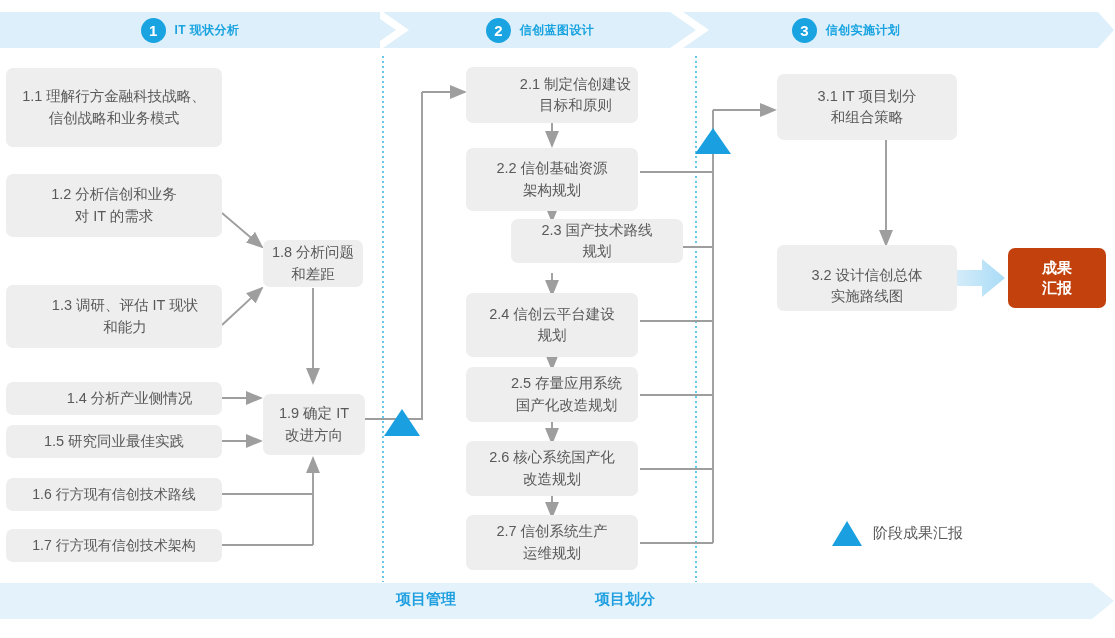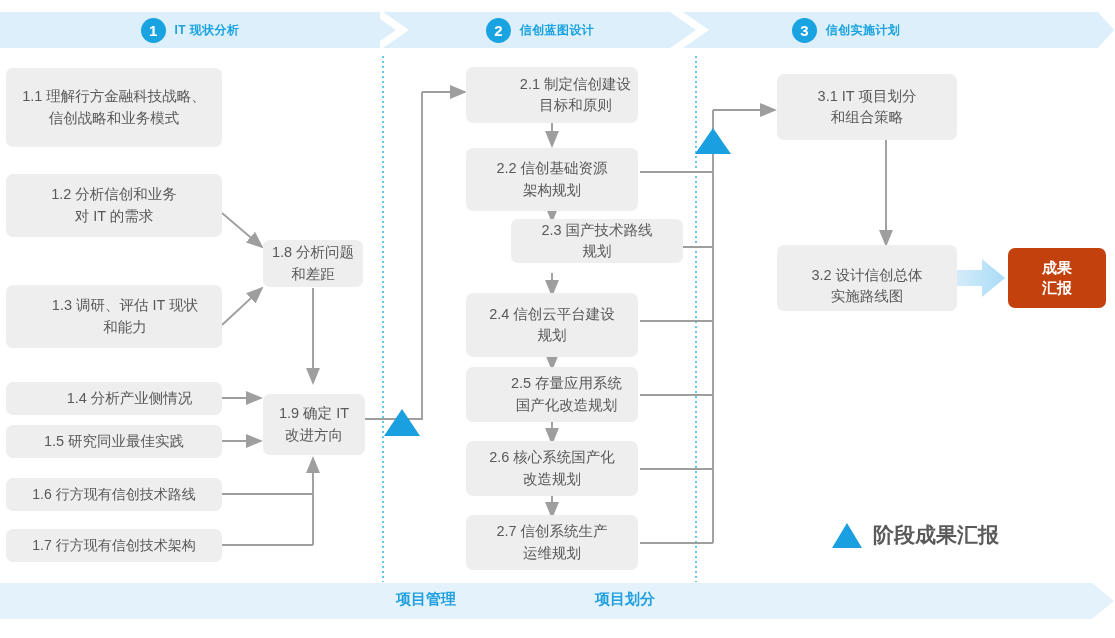--- a/index.html
+++ b/index.html
@@ -71,21 +71,21 @@
   .result-box span { white-space: pre-line; }
 
   
   .legend { position: absolute; z-index: 3; display: flex; align-items: center; gap: 11px; }
   .legend-tri {
     width: 0; height: 0;
     border-left: 15px solid transparent;
     border-right: 15px solid transparent;
     border-bottom: 25px solid #1a9fe0;
   }
-  .legend-text { color: #595959; font-size: 21px; font-weight: bold; white-space: nowrap; }
+  .legend-text { color: #595959; font-size: 15px; font-weight: normal; white-space: nowrap; }
 </style>
 </head>
 <body>
 
 <div id="stage">
 
   <svg class="layer below">
 
     <path d="M0,12 L370,12 L396,30 L370,48 L0,48 Z" fill="#ddeffa"></path>
 

